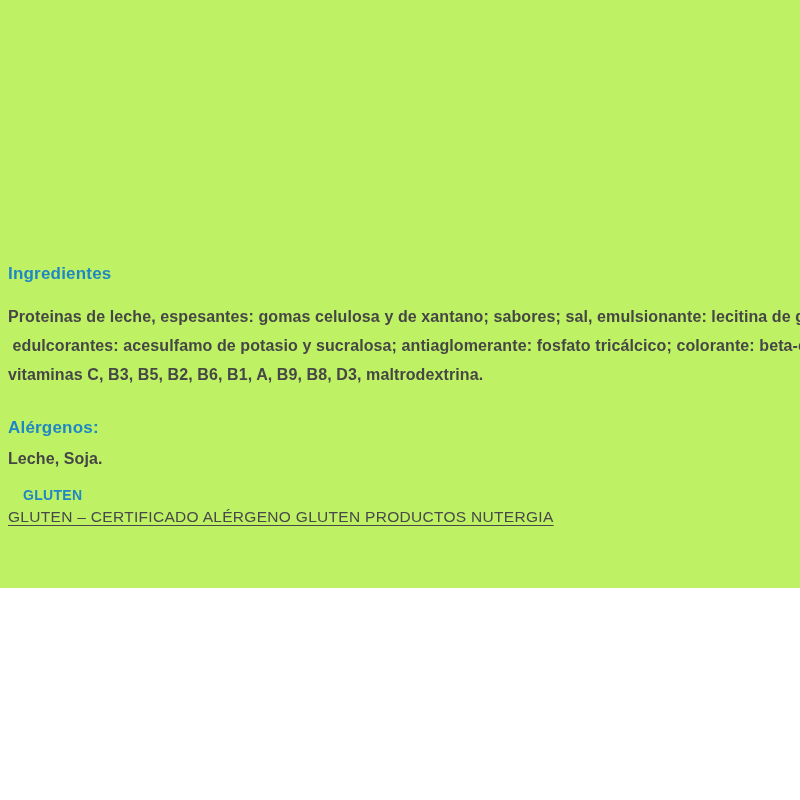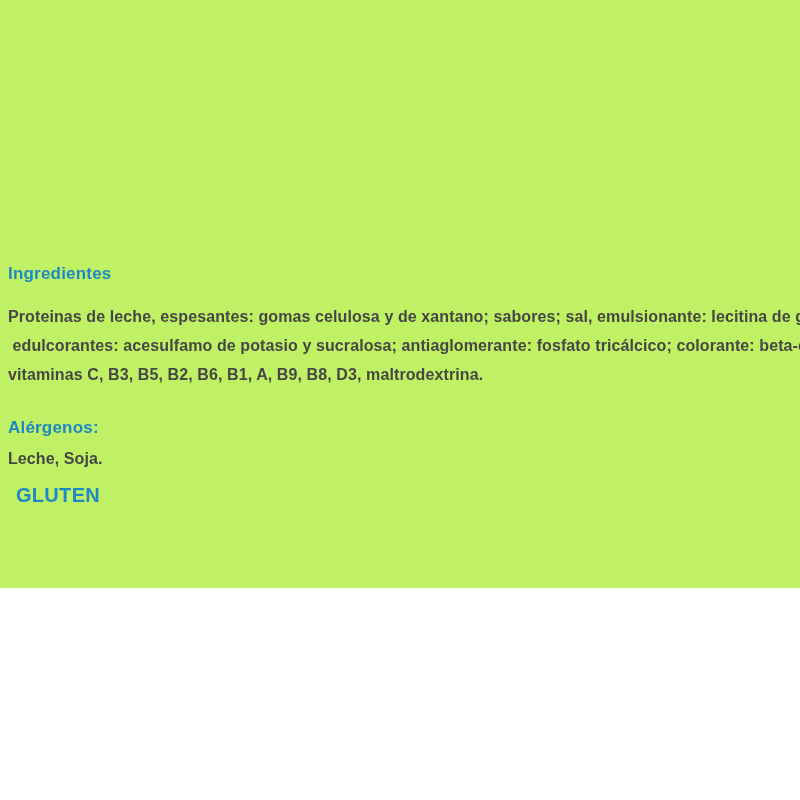--- a/index.html
+++ b/index.html
@@ -43,23 +43,23 @@
     line-height: 29px;
     white-space: pre;   
     width: 792px;
   }
   #allergens-text {
     top: 449px;
     line-height: 20px;
   }
   .subheading-blue {
     position: absolute;
-    left: 16px;
+    left: 23px;
     margin: 0;
-    font-size: 20px;
+    font-size: 14px;
     line-height: 18px;
     font-weight: 700;
     color: #1f87c5;
     letter-spacing: 0.3px;
   }
   #gluten-heading { top: 486px; }
   .cert-link {
     position: absolute;
     left: 8px;
     top: 507px;
@@ -84,14 +84,15 @@
   <p class="body-text" id="ingredients-text">Proteinas de leche, espesantes: gomas celulosa y de xantano; sabores; sal, emulsionante: lecitina de girasol;
  edulcorantes: acesulfamo de potasio y sucralosa; antiaglomerante: fosfato tricálcico; colorante: beta-carotena;
 vitaminas C, B3, B5, B2, B6, B1, A, B9, B8, D3, maltrodextrina.</p>
 
   <h2 class="heading-blue" id="allergens-heading">Alérgenos:</h2>
 
   <p class="body-text" id="allergens-text">Leche, Soja.</p>
 
   <h3 class="subheading-blue" id="gluten-heading">GLUTEN</h3>
 
+  <a class="cert-link" id="gluten-certificate-link">GLUTEN – CERTIFICADO ALÉRGENO GLUTEN PRODUCTOS NUTERGIA</a>
 
 </div>
 
 </body></html>

